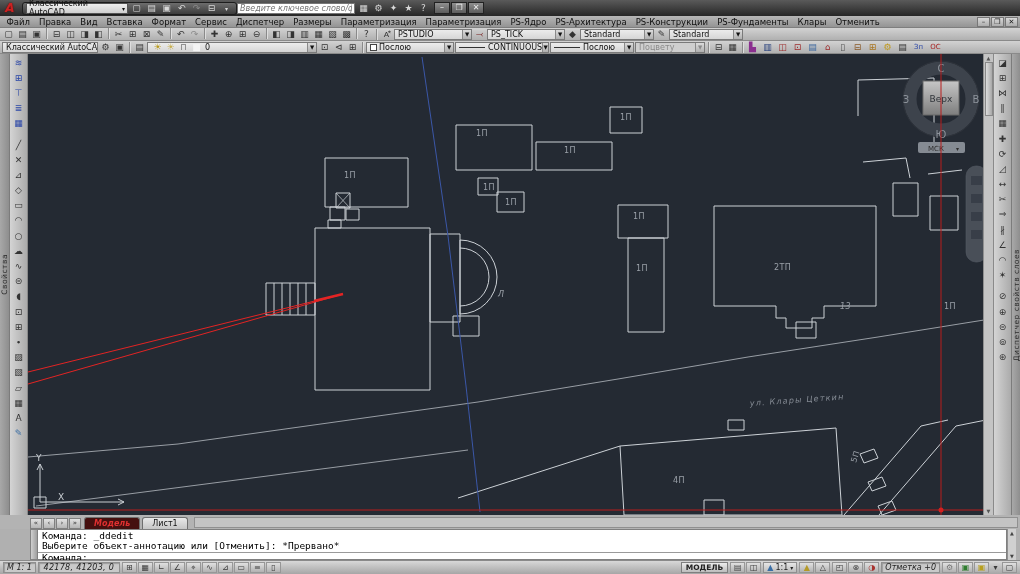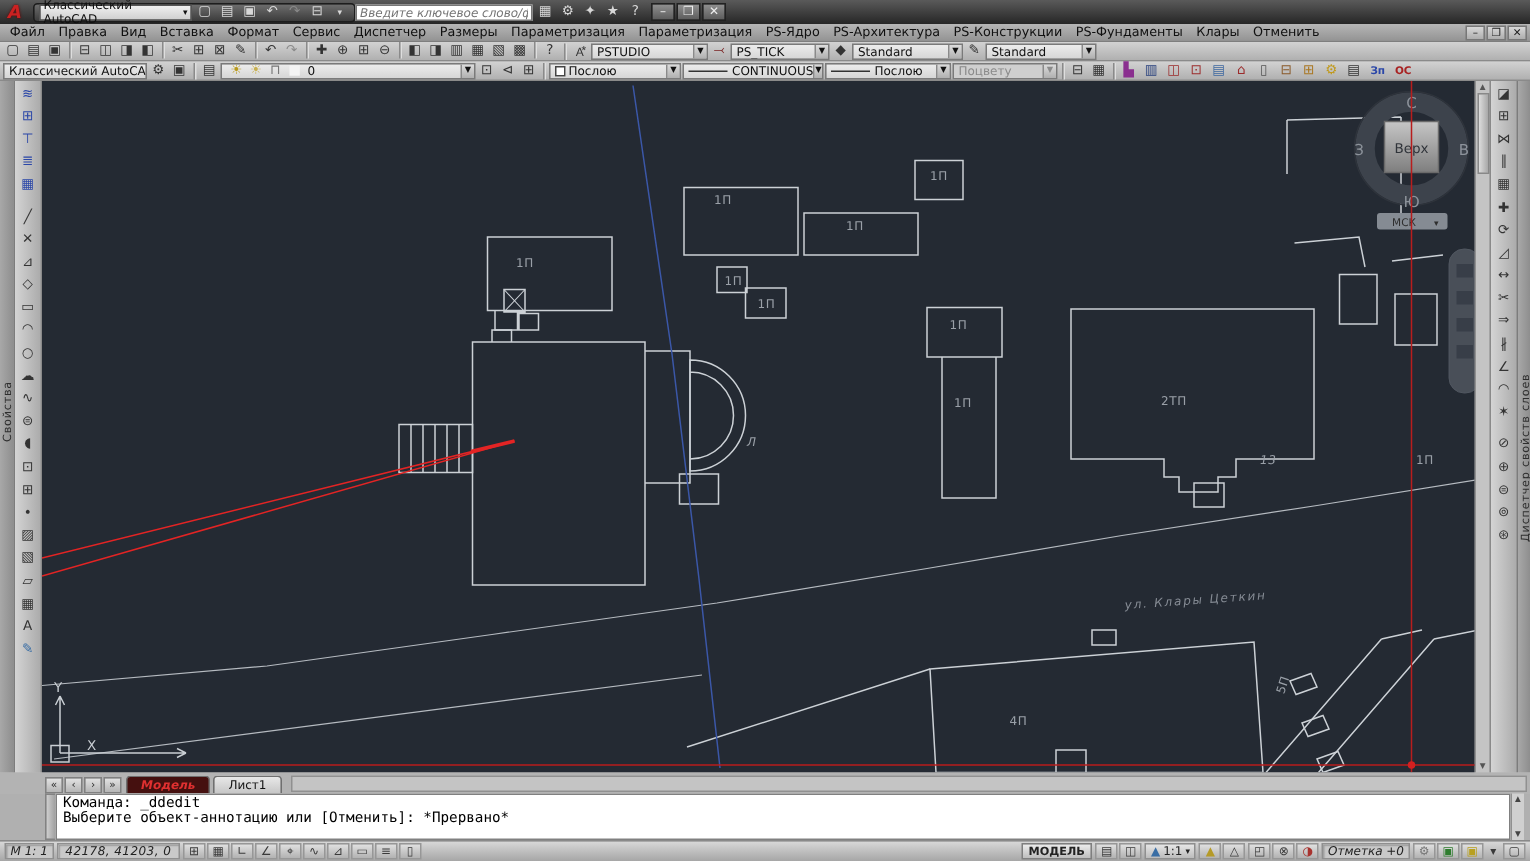--- a/index.html
+++ b/index.html
@@ -37,21 +37,21 @@
   #docbtns{margin-left:auto;display:flex;margin-right:2px;}
   .docbtn{width:13px;height:10px;border:1px solid #777;background:linear-gradient(#d8d8d8,#aeaeae);
     font-size:7px;line-height:8px;text-align:center;color:#222;margin-left:1px;}
   
   .tb{position:absolute;left:0;right:0;height:13px;
     background:linear-gradient(#d2d2d2,#b0b0b0);border-bottom:1px solid #8a8a8a;
     display:flex;align-items:center;padding:0 2px;gap:1px;font-size:8.5px;color:#1a1a1a;}
   #tb1{top:28px;} #tb2{top:41px;}
   .tbtn{min-width:13px;height:12px;display:flex;align-items:center;justify-content:center;
     font-size:9px;color:#333;}
-  .tbtn.ttext{font-size:7px;font-weight:bold;min-width:15px;}
+  .tbtn.ttext{font-size:7px;font-weight:normal;min-width:15px;}
   .sep{width:1px;height:11px;background:#8a8a8a;box-shadow:1px 0 0 #dedede;margin:0 2px;}
   .combo{height:11px;background:linear-gradient(#ececec,#d6d6d6);border:1px solid #7a7a7a;
     display:flex;align-items:center;justify-content:space-between;font-size:8px;
     color:#111;padding-left:3px;white-space:nowrap;overflow:hidden;}
   .combo .arr{width:9px;align-self:stretch;background:linear-gradient(#dcdcdc,#b0b0b0);
     border-left:1px solid #8a8a8a;font-size:5.5px;display:flex;align-items:center;justify-content:center;}
   .combo.disabled{color:#8b8b8b;background:#cfcfcf;}
   .lt-line{display:inline-block;width:26px;height:1px;background:#333;margin-right:3px;}
   .swatch{display:inline-block;width:7px;height:7px;background:#fff;border:1px solid #444;margin-right:2px;}
   
@@ -214,21 +214,21 @@
         <span class="sep"></span>
         <span class="tbtn">?</span>
       </span>
     <span class="sep"></span>
     <span class="tbtn" style="font-size:8px">A⃰</span>
     <div class="combo" style="width:78px">
       <span>PSTUDIO</span>
         <span class="arr">▼</span>
     </div>
     <span class="tbtn" style="color:#7a2020">⤙</span>
-    <div class="combo" style="width:66px">
+    <div class="combo" style="width:78px">
       <span>PS_TICK</span>
         <span class="arr">▼</span>
     </div>
     <span class="tbtn">◆</span>
     <div class="combo" style="width:74px">
       <span>Standard</span>
         <span class="arr">▼</span>
     </div>
     <span class="tbtn">✎</span>
     <div class="combo" style="width:74px">
@@ -482,20 +482,21 @@
     <span class="tab model">Модель</span>
     <span class="tab layout">Лист1</span>
     <div id="hscroll"></div>
   </div>
 
   <div id="cmd">
     <div id="cmdgrip"></div>
     <div id="cmdbox">
       <div id="cmdhist"><span>Команда: _ddedit</span>
 <span>Выберите объект-аннотацию или [Отменить]: *Прервано*</span></div>
+      <div id="cmdprompt">Команда:</div>
     </div>
     <div id="cmdscroll">
         <span>▲</span>
         <span>▼</span>
       </div>
   </div>
 
   <div id="status">
     <span class="st-box">М 1: 1</span>
     <span class="st-box" id="coords">42178, 41203, 0</span>

